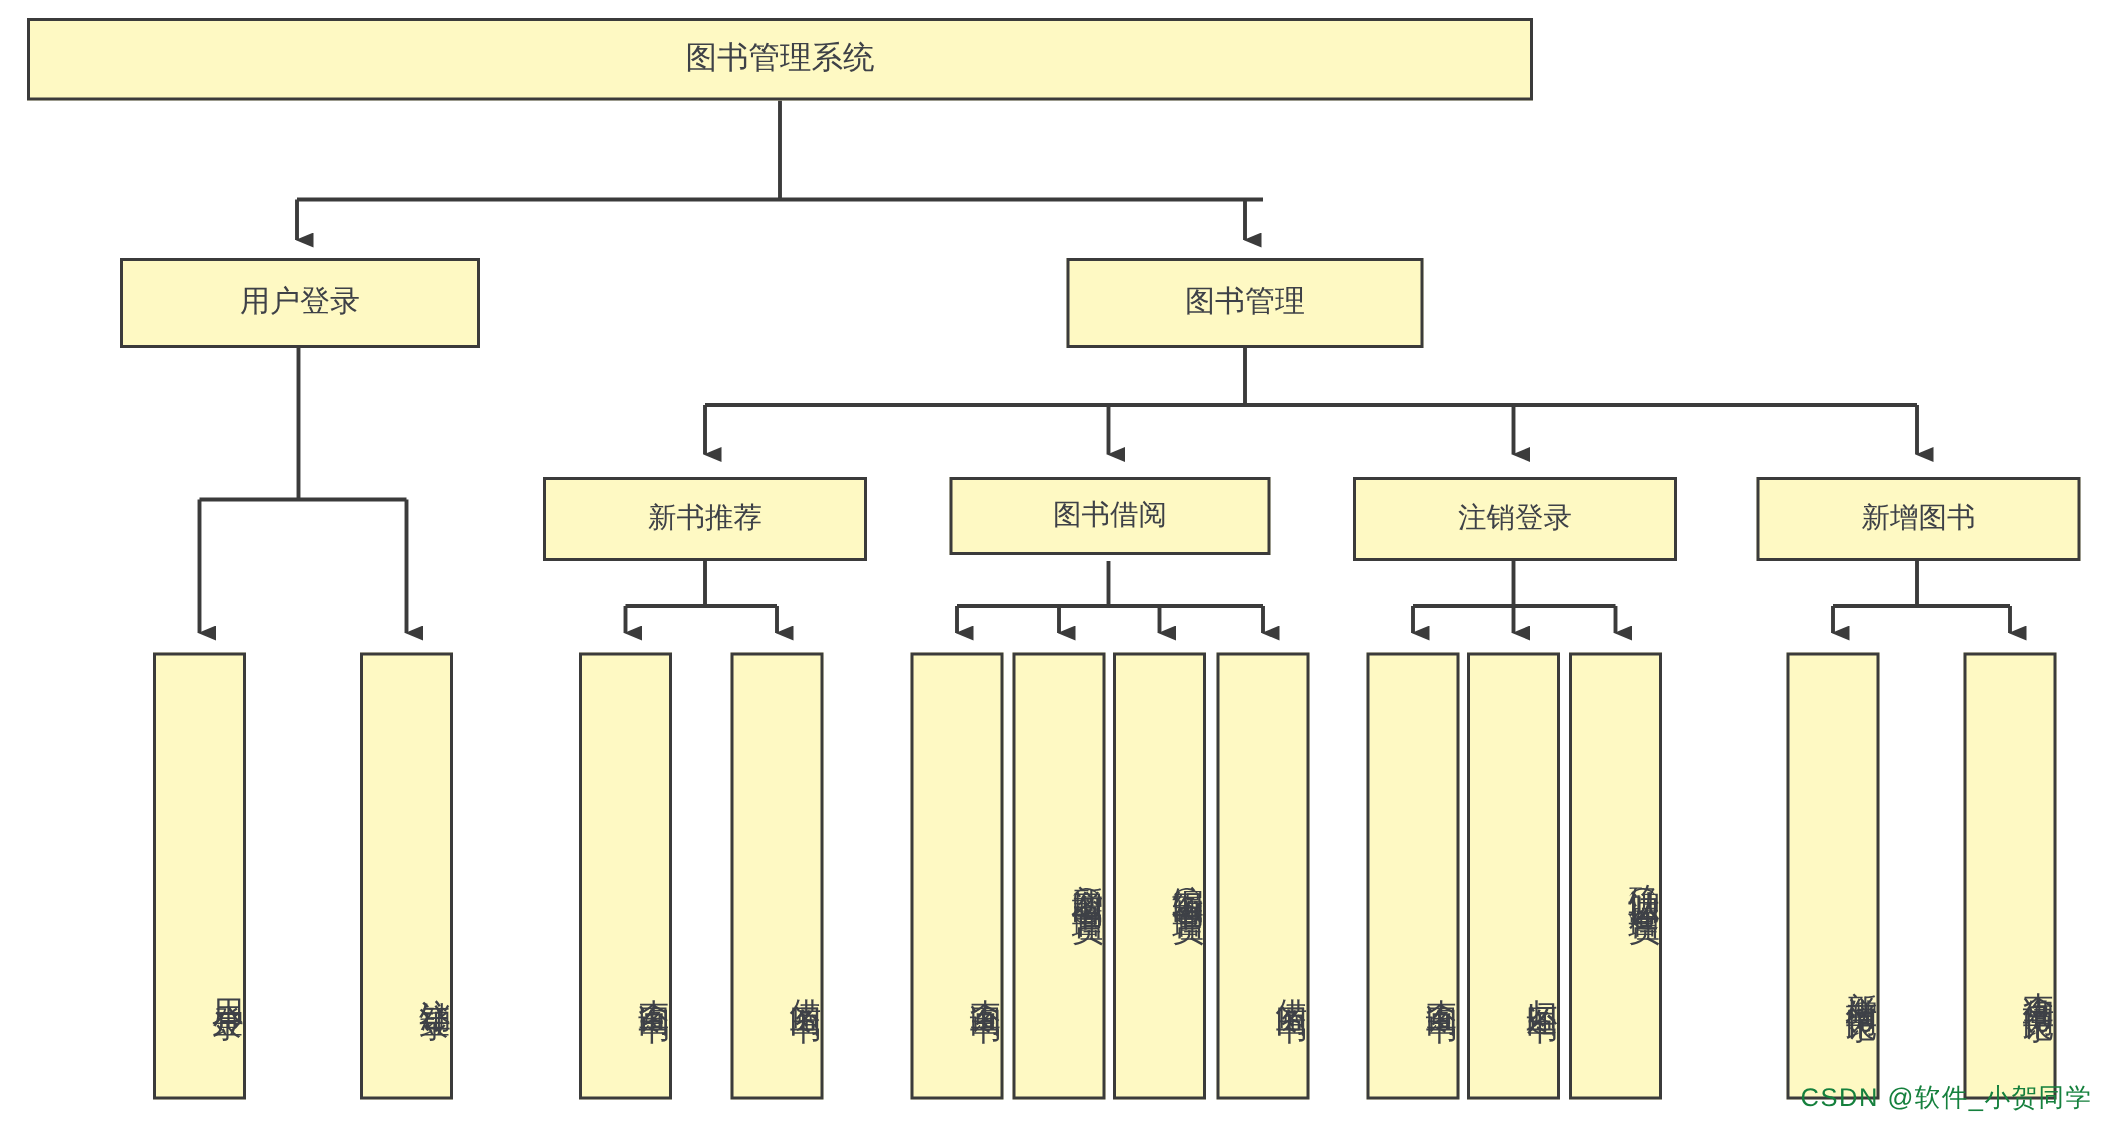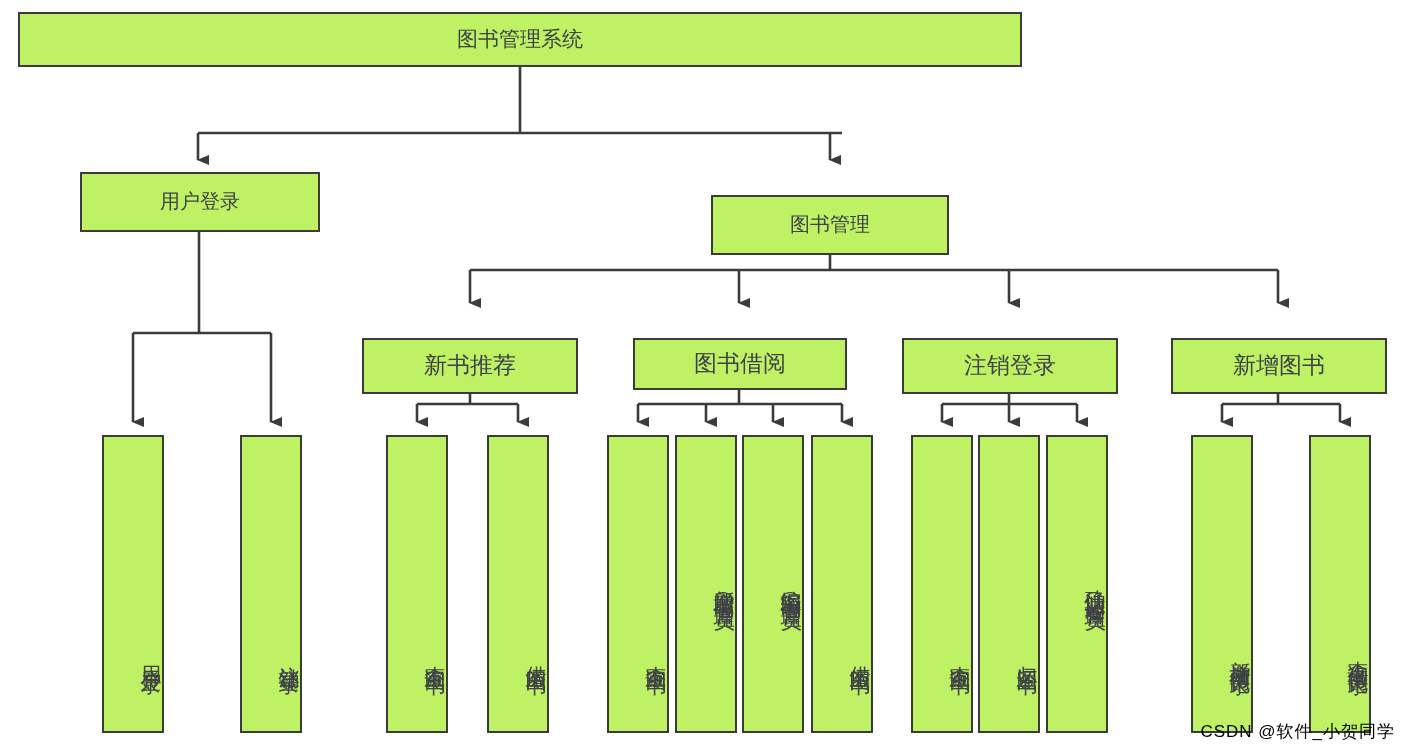--- a/index.html
+++ b/index.html
@@ -13,32 +13,32 @@
   }
   #diagram-root{position:relative;width:1405px;height:747px;}
 
   
   #connectors{position:absolute;left:0;top:0;width:1405px;height:747px;}
 
   
   .node{
     position:absolute;
     box-sizing:border-box;
-    background:#bef264;
+    background:#fef9c3;
     border:2px solid #3b3b3b;
     color:#3e4147;
     display:flex;
     align-items:center;
     justify-content:center;
     line-height:1.18;
     z-index:2;
   }
   .node.root{font-size:21px;}
   .node.lvl1{font-size:20px;}
-  .node.lvl2{font-size:23px;margin-top:20px;}
+  .node.lvl2{font-size:19px;}
 
   
   .node.leaf{
     font-size:21px;
     writing-mode:vertical-rl;
     text-orientation:upright;
     align-items:flex-start;
     justify-content:center;
     padding-top:0;
     letter-spacing:2px;
@@ -52,21 +52,21 @@
     display:block;
   }
   .node.leaf.short .vtext{margin-top:78px;}
   .node.leaf.tall  .vtext{margin-top:4px;}
 
   
   #watermark{
     position:absolute;
     right:10px;bottom:4px;
     font-size:17px;
-    color:#000000;
+    color:#15803d;
     letter-spacing:1px;
     z-index:3;
     white-space:nowrap;
     user-select:none;
   }
 </style>
 </head>
 <body>
 
 <div id="diagram-root">
@@ -118,21 +118,21 @@
       <path d="M1222,404 L1340,404"></path>
       <path d="M1222,404 L1222,422" marker-end="url(#arw)"></path>
       <path d="M1340,404 L1340,422" marker-end="url(#arw)"></path>
     </g>
   </svg>
 
   <div class="node root" style="left:18px;top:12px;width:1004px;height:55px;">图书管理系统</div>
 
   <div class="node lvl1" style="left:80px;top:172px;width:240px;height:60px;">用户登录</div>
 
-  <div class="node lvl1" style="left:711px;top:172px;width:238px;height:60px;margin-top:23px;">图书管理</div>
+  <div class="node lvl1" style="left:711px;top:172px;width:238px;height:60px;">图书管理</div>
 
   <div class="node lvl2" style="left:362px;top:318px;width:216px;height:56px;">新书推荐</div>
 
   <div class="node lvl2" style="left:633px;top:318px;width:214px;height:52px;">图书借阅</div>
 
   <div class="node lvl2" style="left:902px;top:318px;width:216px;height:56px;">注销登录</div>
 
   <div class="node lvl2" style="left:1171px;top:318px;width:216px;height:56px;">新增图书</div>
 
   <div class="node leaf short" style="left:102px;top:435px;width:62px;height:298px;">

